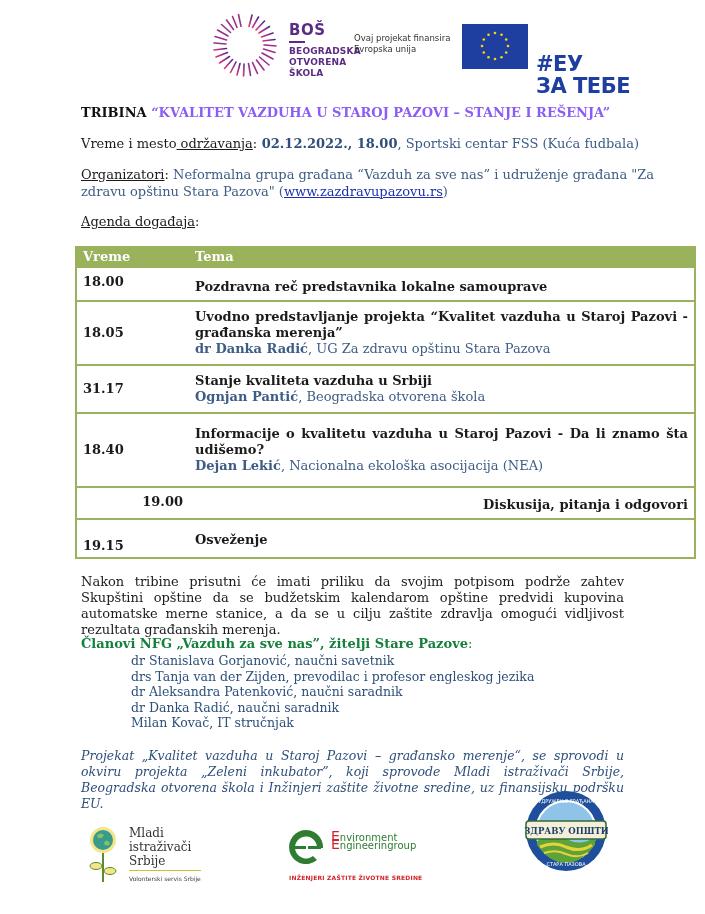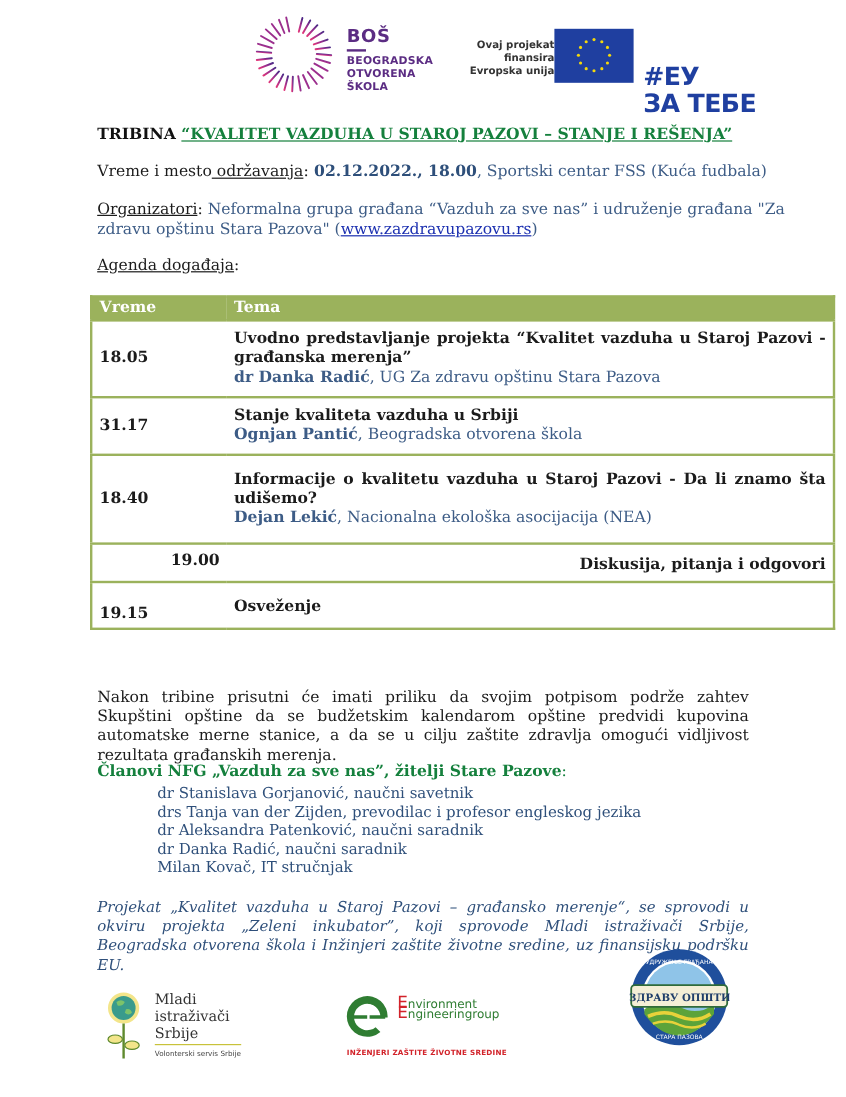--- a/index.html
+++ b/index.html
@@ -9,30 +9,30 @@
   .abs { position: absolute; }
 
   
   .bos-logo { left: 212px; top: 12px; width: 140px; height: 72px; }
   .bos-sun { position: absolute; left: 0; top: 0; width: 66px; height: 66px; }
   .bos-text { position: absolute; left: 77px; top: 10px; font-family: "DejaVu Sans", sans-serif; color: #5b2c83; }
   .bos-title { font-size: 15px; font-weight: bold; letter-spacing: 0.5px; line-height: 16px; }
   .bos-line { width: 16px; height: 2px; background: #5b2c83; margin: 3px 0 3px 0; }
   .bos-sub { font-size: 9px; font-weight: bold; line-height: 11px; letter-spacing: 0.2px; }
 
-  .funded { left: 354px; top: 33px; width: 108px; text-align: right; font-family: "DejaVu Sans", sans-serif; font-size: 8.5px; line-height: 11px; color: #333; font-weight: bold; }
+  .funded { left: 354px; top: 33px; width: 108px; font-family: "DejaVu Sans", sans-serif; font-size: 8.5px; line-height: 11px; color: #333; }
 
   .eu-flag { left: 462px; top: 24px; width: 66px; height: 45px; background: #1f3fa0; }
   .eu-text { left: 536px; top: 22px; font-family: "DejaVu Sans", sans-serif; font-weight: bold; color: #1f3fa0; font-size: 21px; line-height: 22px; letter-spacing: -0.5px; margin-top: 31px; }
 
   
   .line { left: 81px; font-size: 13px; line-height: 17px; white-space: nowrap; }
   .title-line { top: 104px; font-size: 13px; font-weight: bold; }
   .title-line .lead { color: #111; }
-  .title-line .event { color: #15803d; text-decoration: underline; }
+  .title-line .event { color: #8b5cf6; }
 
   .blue { color: #3d5c86; }
   .dark-blue { color: #2e4f7a; }
   .bold { font-weight: bold; }
   .u { text-decoration: underline; }
   .link { color: #1b2fb0; text-decoration: underline; text-align: right; }
 
   
   .agenda { left: 75px; top: 246px; width: 621px; border: 2px solid #9bb25c; border-collapse: collapse; }
   .agenda th { background: #9bb25c; color: #ffffff; text-align: left; font-size: 13px; font-weight: bold; height: 20px; padding: 0 6px; line-height: 18px; }
@@ -165,20 +165,26 @@
 </div>
 
 <table class="abs agenda">
   <thead>
     <tr>
       <th style="width:113px;">Vreme</th>
       <th>Tema</th>
     </tr>
   </thead>
   <tbody>
+    <tr style="height:34px;">
+      <td class="time" style="vertical-align:top; padding-top:6px;">18.00</td>
+      <td class="topic" style="padding-top:9px;">
+        <span>Pozdravna reč predstavnika lokalne samouprave</span>
+      </td>
+    </tr>
     <tr style="height:64px;">
       <td class="time">18.05</td>
       <td class="topic justify">
         <span>Uvodno predstavljanje projekta “Kvalitet vazduha u Staroj Pazovi - građanska merenja”</span>
         <span class="speaker"><b>dr Danka Radić</b><span>, UG Za zdravu opštinu Stara Pazova</span></span>
       </td>
     </tr>
     <tr style="height:48px;">
       <td class="time">31.17</td>
       <td class="topic">

